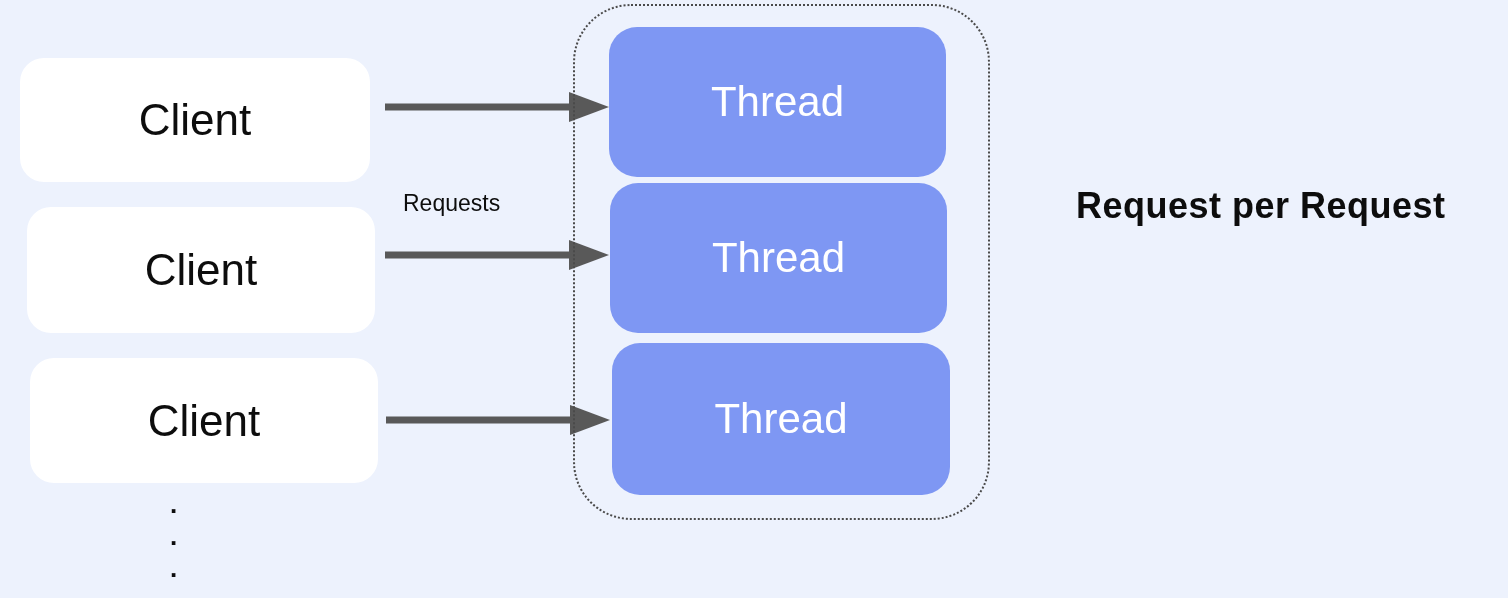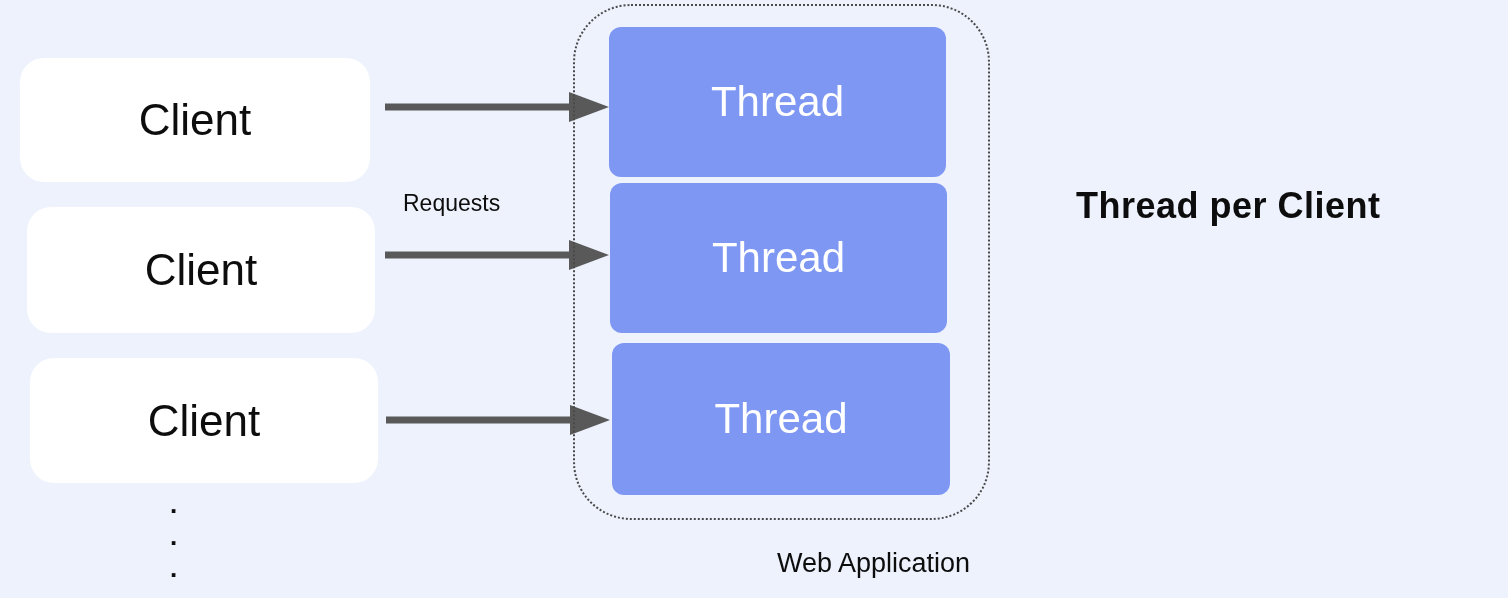--- a/index.html
+++ b/index.html
@@ -40,21 +40,21 @@
   .wa-container {
     position: absolute;
     left: 573px; top: 4px;
     width: 417px; height: 516px;
     border: 2px dotted var(--container-border);
     border-radius: 58px;
   }
   .thread-box {
     position: absolute;
     background: var(--thread-box-bg);
-    border-radius: 12px;
+    border-radius: 28px;
     display: flex;
     align-items: center;
     justify-content: center;
     font-size: 42px;
     color: var(--text-light);
   }
   .t1 { left: 609px; top: 27px;  width: 337px; height: 150px; }
   .t2 { left: 610px; top: 183px; width: 337px; height: 150px; }
   .t3 { left: 612px; top: 343px; width: 338px; height: 152px; }
 
@@ -144,17 +144,16 @@
   <div class="thread-box t1">
     <span>Thread</span>
   </div>
   <div class="thread-box t2">
     <span>Thread</span>
   </div>
   <div class="thread-box t3">
     <span>Thread</span>
   </div>
 
-  <div class="wa-label">Web Application</div>
 
-  <div class="diagram-title">Thread per Client</div>
+  <div class="diagram-title">Request per Request</div>
 
 </div>
 
 </body></html>

